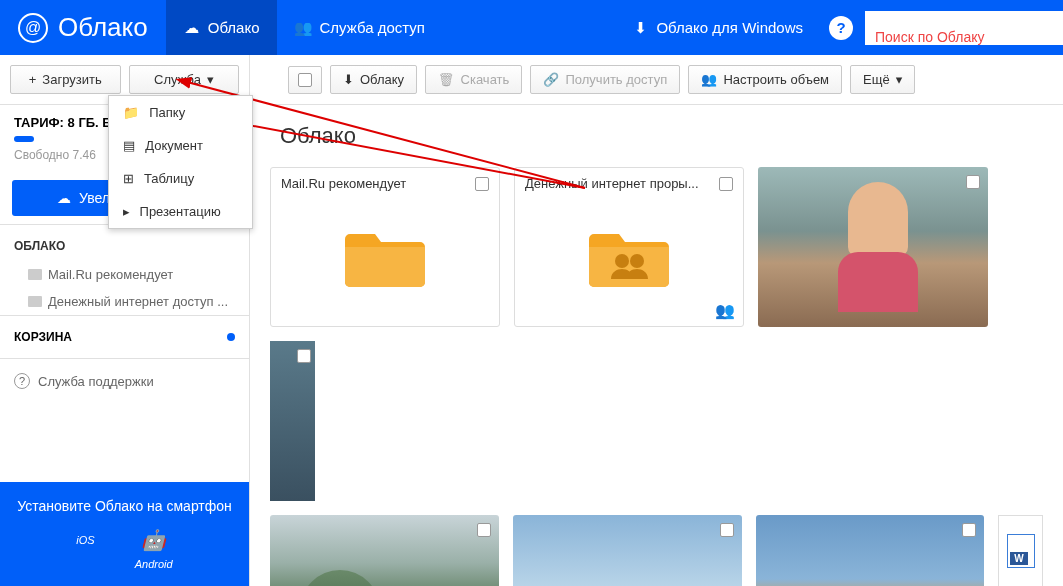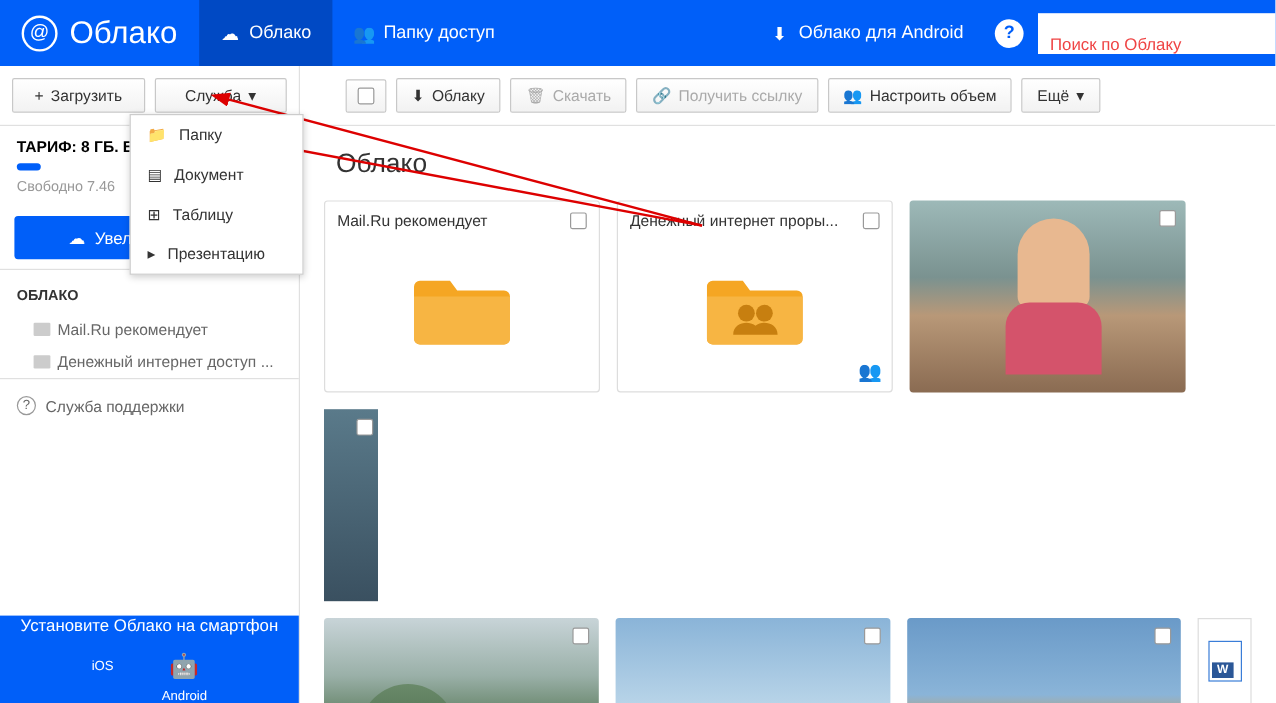--- a/index.html
+++ b/index.html
@@ -25,24 +25,24 @@
 .tariff { padding: 10px 14px; font-size: 13px; font-weight: bold; border-top: 1px solid #e0e0e0; }
 .progress { width: 20px; height: 6px; background: #005ff9; border-radius: 3px; margin: 6px 0; }
 .free-txt { color: #999; font-size: 12px; font-weight: normal; }
 .upgrade-btn { background: #005ff9; color: #fff; text-align: center; padding: 10px; margin: 8px 12px; border-radius: 3px; font-size: 14px; cursor: pointer; display: flex; align-items: center; justify-content: center; gap: 8px; }
 .section-h { font-size: 12px; color: #333; padding: 14px 14px 8px; border-top: 1px solid #e0e0e0; font-weight: bold; }
 .tree-item { font-size: 13px; color: #666; padding: 6px 14px 6px 28px; display: flex; align-items: center; gap: 6px; cursor: pointer; }
 .tree-item .ficon { width: 14px; height: 11px; background: #ccc; border-radius: 1px; }
 .trash-row { display: flex; align-items: center; justify-content: space-between; padding: 14px; font-size: 12px; font-weight: bold; border-top: 1px solid #e0e0e0; }
 .dot { width: 8px; height: 8px; background: #005ff9; border-radius: 50%; }
 .support { padding: 14px; font-size: 13px; color: #666; border-top: 1px solid #e0e0e0; display: flex; align-items: center; gap: 8px; cursor: pointer; }
-.promo { background: #005ff9; color: #fff; text-align: center; margin-top: auto; }
+.promo { background: #005ff9; color: #fff; padding: 16px; text-align: center; margin-top: auto; }
 .promo-title { font-size: 14px; margin-bottom: 14px; }
 .promo-icons { display: flex; justify-content: center; gap: 40px; }
-.promo-col { display: flex; flex-direction: column; align-items: center; gap: 6px; font-size: 11px; }
+.promo-col { display: flex; flex-direction: column; align-items: center; gap: 6px; font-size: 11px; font-style: italic; }
 .dropdown { position: absolute; left: 108px; top: 95px; width: 145px; background: #fff; border: 1px solid #ccc; box-shadow: 0 2px 6px rgba(0,0,0,.2); z-index: 20; }
 .dd-item { padding: 9px 14px; font-size: 13px; display: flex; align-items: center; gap: 10px; cursor: pointer; color: #333; }
 .main { flex: 1; padding: 0; overflow: hidden; }
 .main-toolbar { height: 50px; border-bottom: 1px solid #e0e0e0; display: flex; align-items: center; padding: 0 18px; gap: 8px; margin-left: 20px; }
 .breadcrumb { font-size: 22px; color: #333; padding: 18px 30px; }
 .grid { display: flex; gap: 14px; padding: 0 20px; flex-wrap: wrap; }
 .card { width: 230px; height: 160px; border: 1px solid #ddd; border-radius: 3px; position: relative; overflow: hidden; cursor: pointer; }
 .card-head { display: flex; justify-content: space-between; align-items: center; padding: 8px 10px; font-size: 13px; color: #333; }
 .card-body { display: flex; align-items: center; justify-content: center; height: 110px; }
 .folder-svg { width: 80px; height: 70px; }
@@ -65,27 +65,27 @@
     <span class="logo-icon">@</span>
     <span>Облако</span>
   </div>
   <div class="nav-tabs">
     <div class="nav-tab active">
       <span class="ico">☁</span>
       <span>Облако</span>
     </div>
     <div class="nav-tab">
       <span class="ico">👥</span>
-      <span>Папку доступ</span>
+      <span>Служба доступ</span>
     </div>
   </div>
   <div class="spacer"></div>
   <div class="dl-link">
     <span class="ico">⬇</span>
-    <span>Облако для Android</span>
+    <span>Облако для Windows</span>
   </div>
   <div class="help-icon">?</div>
   <div class="search">
     <span>Поиск по Облаку</span>
   </div>
 </div>
 
 <div class="layout">
   <div class="sidebar">
     <div class="side-top">
@@ -108,20 +108,24 @@
       <span>Увеличить объем</span>
     </div>
     <div class="section-h">ОБЛАКО</div>
     <div class="tree-item">
       <span class="ficon"></span>
       <span>Mail.Ru рекомендует</span>
     </div>
     <div class="tree-item">
       <span class="ficon"></span>
       <span>Денежный интернет доступ ...</span>
+    </div>
+    <div class="trash-row">
+      <span>КОРЗИНА</span>
+      <span class="dot"></span>
     </div>
     <div class="support">
       <span style="width:16px;height:16px;border:1px solid #999;border-radius:50%;display:flex;align-items:center;justify-content:center;font-size:11px;">?</span>
       <span>Служба поддержки</span>
     </div>
     <div class="promo">
       <div class="promo-title">Установите Облако на смартфон</div>
       <div class="promo-icons">
         <div class="promo-col">
           <span style="font-size:22px;"></span>
@@ -143,21 +147,21 @@
       <div class="btn">
           <span>⬇</span>
           <span>Облаку</span>
         </div>
       <div class="btn disabled">
           <span>🗑</span>
           <span>Скачать</span>
         </div>
       <div class="btn disabled">
           <span>🔗</span>
-          <span>Получить ссылку</span>
+          <span>Получить доступ</span>
         </div>
       <div class="btn">
           <span>👥</span>
           <span>Настроить объем</span>
         </div>
       <div class="btn">
           <span>Ещё</span>
           <span>▾</span>
         </div>
     </div>

